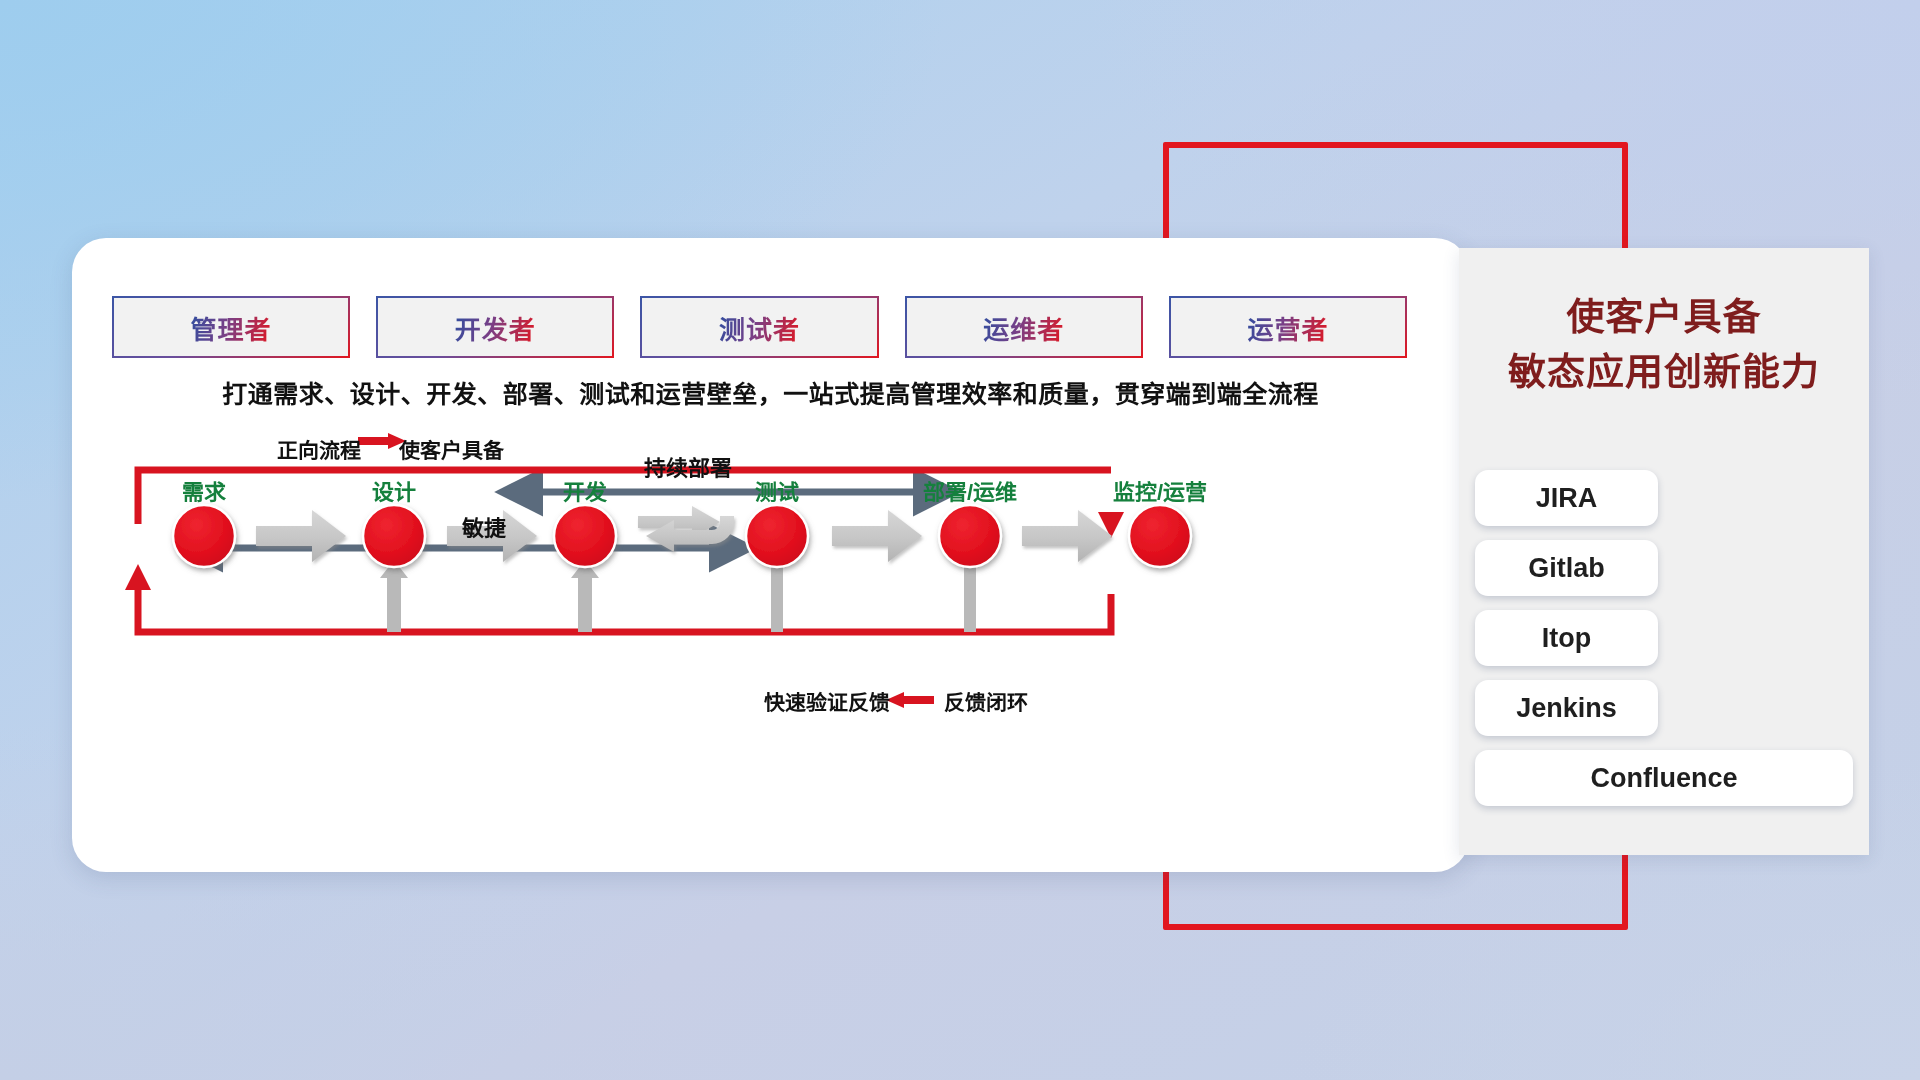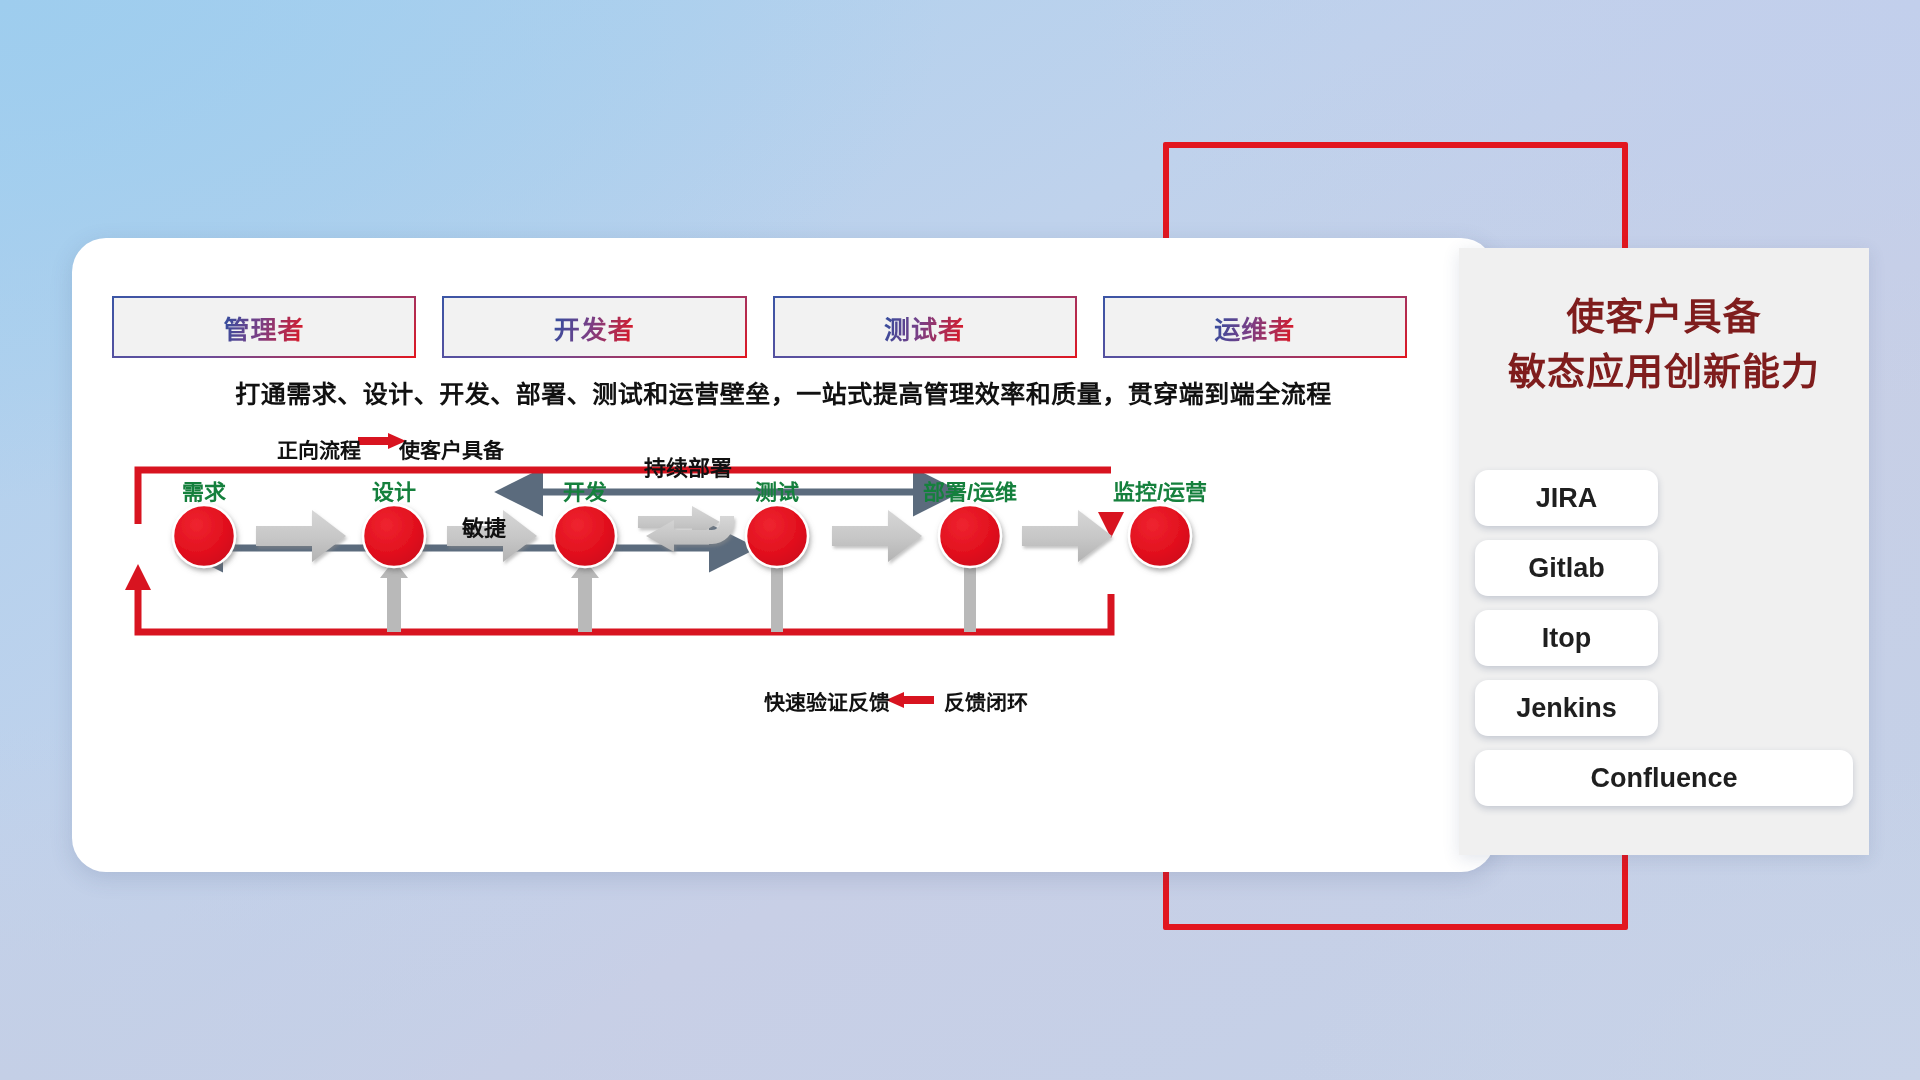--- a/index.html
+++ b/index.html
@@ -24,21 +24,20 @@
     position:absolute;left:1163px;top:142px;width:465px;height:788px;
     border:6px solid #e2161f;border-radius:2px;box-sizing:border-box;
     background:transparent;
   }
 
   
   #card{
     position:absolute;left:72px;top:238px;width:1397px;height:634px;
     background:#fff;border-radius:34px;
     box-shadow:0 6px 22px rgba(60,80,120,.17);
-    padding-left:26px;
   }
 
   
   #roles{position:absolute;left:40px;top:58px;width:1295px;display:flex;gap:26px;}
   .role{
     flex:1;height:62px;position:relative;
     background:#f2f2f2;display:flex;align-items:center;justify-content:center;
     box-sizing:border-box;
   }
   .role::before{content:"";position:absolute;inset:0;padding:2px;
@@ -104,20 +103,23 @@
       <span>管理者</span>
       </div>
     <div class="role">
       <span>开发者</span>
       </div>
     <div class="role">
       <span>测试者</span>
       </div>
     <div class="role">
       <span>运维者</span>
+      </div>
+    <div class="role">
+      <span>运营者</span>
       </div>
   </div>
 
   <div id="subtitle">打通需求、设计、开发、部署、测试和运营壁垒，一站式提高管理效率和质量，贯穿端到端全流程</div>
 
   <svg id="diagram" viewBox="0 0 1375 634">
     <defs>
       <marker id="m-gray-end" markerWidth="7" markerHeight="7" refX="5.6" refY="3.5" orient="auto">
         <path d="M0,0 L7,3.5 L0,7 Z" fill="#5b6b7d"></path>
       </marker>

